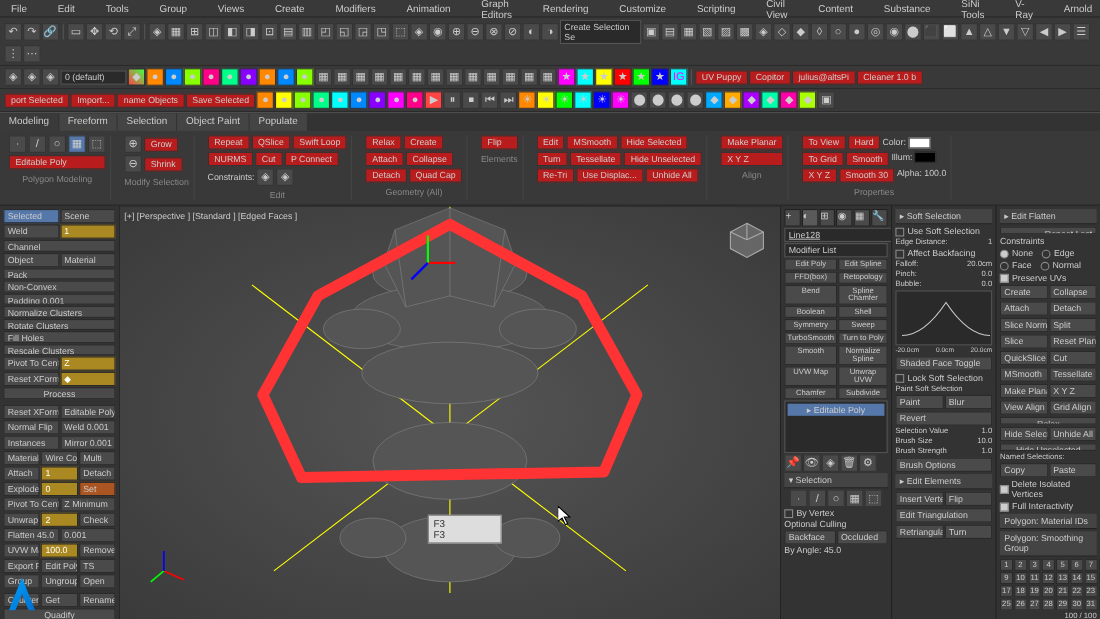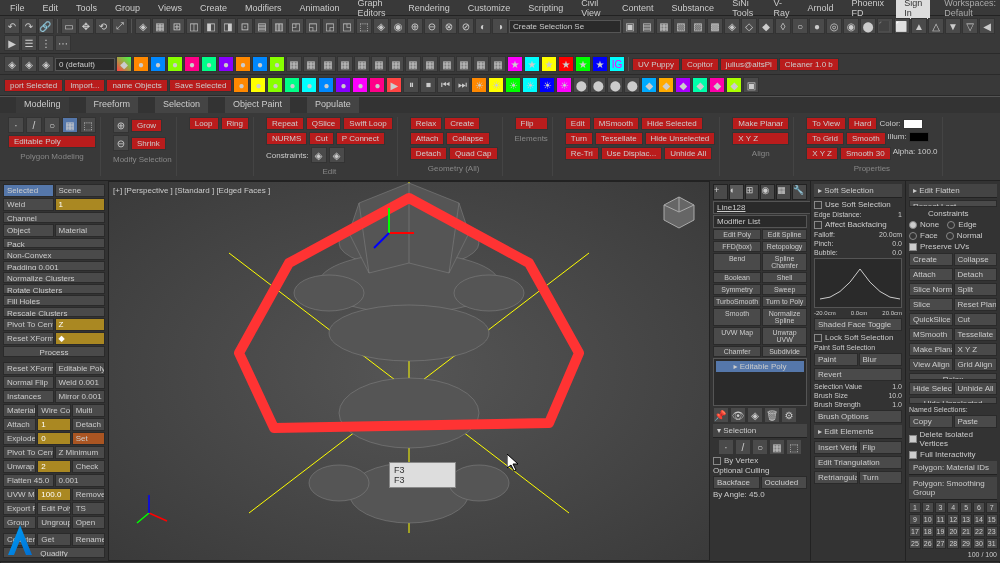--- a/index.html
+++ b/index.html
@@ -1,27 +1,27 @@
 <!DOCTYPE html>
 <html><head>
 <meta charset="utf-8">
 <style>
 * { margin: 0; padding: 0; box-sizing: border-box; font-family: Arial, sans-serif; }
 body { background: #393939; color: #ccc; font-size: 9px; overflow: hidden; width: 1000px; height: 563px; position: relative; }
-.menubar { background: #393939; height: 16px; display: flex; align-items: center; padding: 0 4px; gap: 6px; border-bottom: 1px solid #222; }
+.menubar { background: #393939; height: 16px; display: flex; align-items: center; padding: 0 4px; gap: 16px; border-bottom: 1px solid #222; }
 .menu-item { padding: 2px 6px; font-size: 9px; color: #ccc; cursor: pointer; }
 .sign-in { margin-left: auto; background: #ddd; color: #333; padding: 1px 8px; font-size: 9px; }
 .workspace-label { font-size: 9px; color: #aaa; margin-left: 8px; }
 .toolbar-row { background: #393939; display: flex; align-items: center; padding: 2px 4px; gap: 1px; flex-wrap: wrap; border-bottom: 1px solid #2a2a2a; }
 .tool-btn { width: 16px; height: 16px; background: #4a4a4a; border: 1px solid #333; display: inline-flex; align-items: center; justify-content: center; font-size: 10px; color: #ccc; }
 .tool-btn.colored { background: linear-gradient(45deg, #f44, #4f4); }
 .tool-sep { width: 1px; height: 14px; background: #555; margin: 0 2px; }
 .ribbon { background: #393939; border-top: 1px solid #555; border-bottom: 1px solid #222; }
 .ribbon-tabs { display: flex; background: #333; height: 16px; }
-.ribbon-tab { padding: 2px 8px; font-size: 9px; background: #444; border-right: 1px solid #333; margin-left: 16px; }
+.ribbon-tab { padding: 2px 8px; font-size: 9px; background: #444; border-right: 1px solid #333; }
 .ribbon-tab.active { background: #3a3a3a; }
 .ribbon-content { display: flex; padding: 4px; gap: 8px; min-height: 40px; }
 .ribbon-group { display: flex; flex-direction: column; gap: 2px; padding: 0 4px; border-right: 1px solid #444; }
 .ribbon-group-title { font-size: 8px; color: #888; text-align: center; margin-top: 2px; }
 .btn-sm { background: #b91c1c; border: 1px solid #333; padding: 1px 5px; font-size: 8px; color: #ccc; white-space: nowrap; }
 .main-area { display: flex; height: 380px; }
 .left-panel { width: 108px; background: #333; padding: 3px; display: flex; flex-direction: column; gap: 1px; overflow: hidden; }
 .panel-btn { background: #4a4a4a; border: 1px solid #2a2a2a; padding: 1px 3px; font-size: 8px; color: #ccc; white-space: nowrap; overflow: hidden; }
 .panel-btn.yellow { background: #aa8822; color: #fff; }
 .panel-row { display: flex; gap: 1px; }
@@ -109,21 +109,21 @@
   <span class="tool-btn">◳</span>
   <span class="tool-btn">⬚</span>
   <span class="tool-btn">◈</span>
   <span class="tool-btn">◉</span>
   <span class="tool-btn">⊕</span>
   <span class="tool-btn">⊖</span>
   <span class="tool-btn">⊗</span>
   <span class="tool-btn">⊘</span>
   <span class="tool-btn">◐</span>
   <span class="tool-btn">◑</span>
-  <span class="dropdown" style="width:112px;">Create Selection Se</span>
+  <span class="dropdown" style="width:74px;">Create Selection Se</span>
   <span class="tool-btn">▣</span>
   <span class="tool-btn">▤</span>
   <span class="tool-btn">▦</span>
   <span class="tool-btn">▧</span>
   <span class="tool-btn">▨</span>
   <span class="tool-btn">▩</span>
   <span class="tool-btn">◈</span>
   <span class="tool-btn">◇</span>
   <span class="tool-btn">◆</span>
   <span class="tool-btn">◊</span>
@@ -251,26 +251,20 @@
         <span class="btn-sm">Grow</span>
       </div>
       <div style="display:flex;gap:2px;align-items:center;">
         <span class="tool-btn">⊖</span>
         <span class="btn-sm">Shrink</span>
       </div>
       <span class="ribbon-group-title">Modify Selection</span>
     </div>
     <div class="ribbon-group">
       <div style="display:flex;gap:2px;">
-        <span class="btn-sm">Loop</span>
-        <span class="btn-sm">Ring</span>
-      </div>
-    </div>
-    <div class="ribbon-group">
-      <div style="display:flex;gap:2px;">
         <span class="btn-sm">Repeat</span>
         <span class="btn-sm">QSlice</span>
         <span class="btn-sm">Swift Loop</span>
       </div>
       <div style="display:flex;gap:2px;">
         <span class="btn-sm">NURMS</span>
         <span class="btn-sm">Cut</span>
         <span class="btn-sm">P Connect</span>
       </div>
       <div style="display:flex;gap:2px;align-items:center;">
@@ -630,22 +624,22 @@
       </div>
       <span class="panel-btn">Edit Triangulation</span>
       <div class="panel-row">
         <span class="panel-btn">Retriangulate</span>
         <span class="panel-btn">Turn</span>
       </div>
     </div>
 
     <div class="side-panel">
       <div class="panel-header">▸ <span>Edit Flatten</span></div>
-      <span class="panel-btn" style="text-align:left;">Repeat Last</span>
-      <span style="font-size:8px;margin-left:19px;">Constraints</span>
+      <span class="panel-btn" style="text-align:right;">Repeat Last</span>
+      <span style="font-size:8px;">Constraints</span>
       <div style="display:flex;gap:8px;">
         <div class="radio-item">
             <span class="radio-dot checked"></span>
             <span>None</span>
           </div>
         <div class="radio-item">
             <span class="radio-dot"></span>
             <span>Edge</span>
           </div>
       </div>

